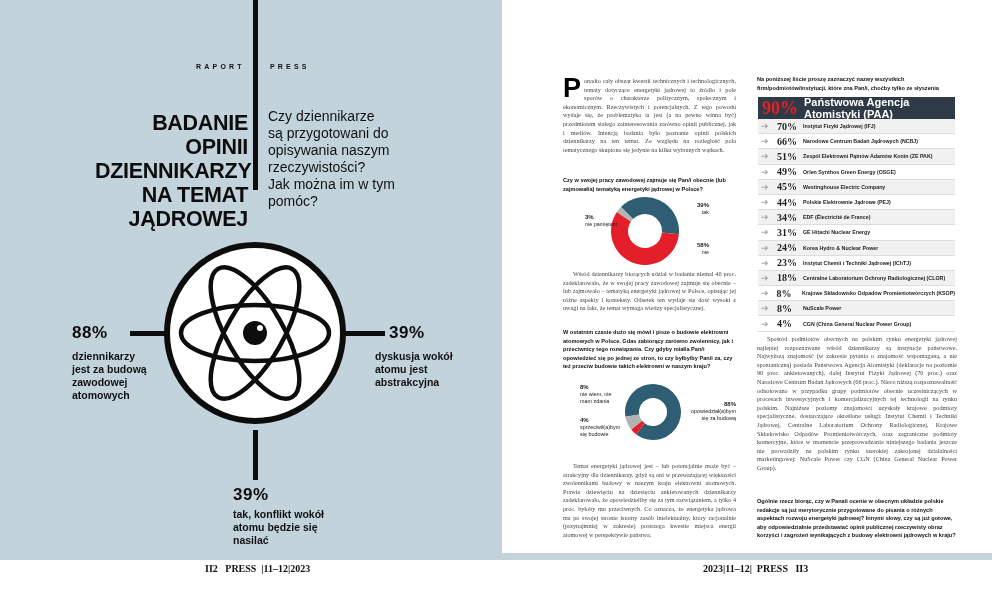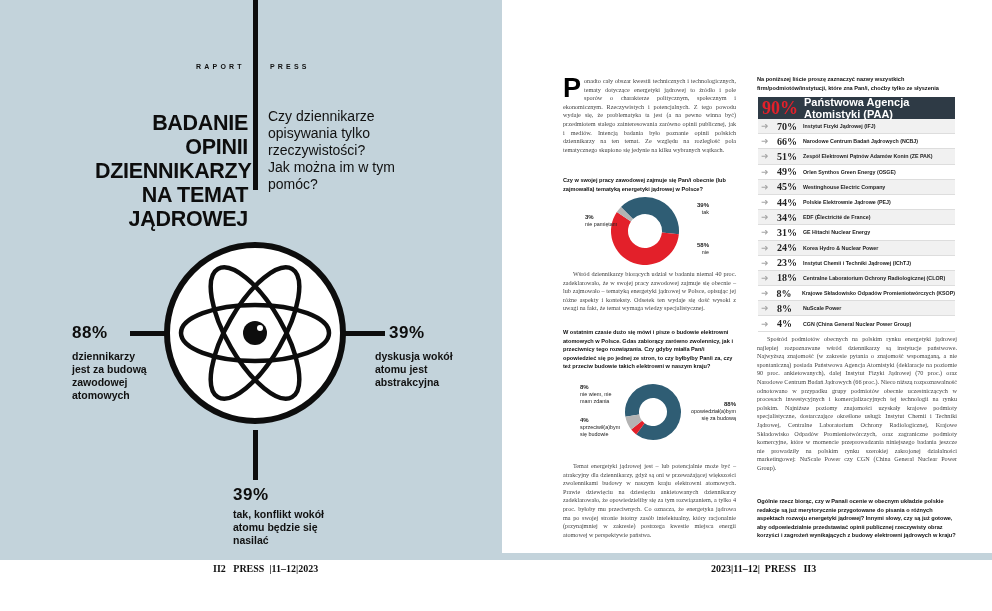--- a/index.html
+++ b/index.html
@@ -7,21 +7,21 @@
   .left-page{position:absolute;left:0;top:0;width:502px;height:560px;background:#c3d3db;}
   .right-page{position:absolute;left:502px;top:0;width:490px;height:560px;background:#ffffff;}
   .right-strip{position:absolute;left:502px;top:553px;width:490px;height:7px;background:#c3d3db;}
   .vline{position:absolute;background:#0d0d0d;}
   .kicker{position:absolute;font-size:7px;font-weight:bold;letter-spacing:3.2px;color:#111;}
   .headline{position:absolute;left:95px;top:111px;width:153px;text-align:right;font-family:"Liberation Sans",sans-serif;font-weight:bold;font-size:21.5px;line-height:24px;letter-spacing:-0.3px;color:#0d0d0d;}
   .subhead{position:absolute;left:268px;top:108px;width:150px;font-size:14px;line-height:17px;color:#111;}
   .stat-num{position:absolute;font-size:17px;font-weight:bold;color:#0d0d0d;letter-spacing:0.5px;}
   .stat-text{position:absolute;font-size:10.5px;font-weight:bold;line-height:13px;color:#111;}
   .atom-svg{position:absolute;left:0;top:0;}
-  .folio{position:absolute;top:563px;font-family:"Liberation Serif",serif;font-weight:bold;font-size:10px;color:#111;white-space:pre;margin-left:8px;}
+  .folio{position:absolute;top:563px;font-family:"Liberation Serif",serif;font-weight:bold;font-size:10px;color:#111;white-space:pre;}
   .body-text{position:absolute;font-family:"Liberation Serif",serif;font-size:6.2px;line-height:8.6px;color:#444;text-align:justify;}
   .question{position:absolute;font-size:5.6px;line-height:8.6px;font-weight:bold;color:#111;}
   .dropcap{float:left;font-family:"Liberation Sans",sans-serif;font-weight:bold;font-size:27px;line-height:22px;margin:0 3px 0 0;color:#000;}
   .donut-label{position:absolute;font-size:5.4px;line-height:7px;color:#222;}
   .donut-label b{font-size:6px;}
   .ranking{position:absolute;left:758px;top:97px;width:197px;}
   .rank-top{height:22px;background:#2e3a45;display:flex;align-items:center;padding-left:4px;}
   .rank-top .pct{font-family:"Liberation Serif",serif;font-weight:bold;color:#e3202a;font-size:18px;margin-right:6px;}
   .rank-top .name{color:#fff;font-size:11px;font-weight:bold;}
   .rank-row{height:14.2px;display:flex;align-items:center;border-bottom:1px solid #ddd;}
@@ -47,21 +47,22 @@
 
 <div class="headline">
   <div>BADANIE OPINII</div>
   <div>DZIENNIKARZY</div>
   <div>NA TEMAT</div>
   <div>JĄDROWEJ</div>
 </div>
 
 <div class="subhead">
   <div>Czy dziennikarze</div>
-  <div>opisywania tylko</div>
+  <div>są przygotowani do</div>
+  <div>opisywania naszym</div>
   <div>rzeczywistości?</div>
   <div>Jak można im w tym</div>
   <div>pomóc?</div>
 </div>
 
 <svg class="atom-svg" width="502" height="560" viewBox="0 0 502 560">
   <circle cx="255" cy="333" r="88" fill="#ffffff" stroke="#0d0d0d" stroke-width="6"></circle>
   <g fill="none" stroke="#0d0d0d" stroke-width="4.5">
     <ellipse cx="255" cy="333" rx="74" ry="28"></ellipse>
     <ellipse cx="255" cy="333" rx="74" ry="28" transform="rotate(60 255 333)"></ellipse>

